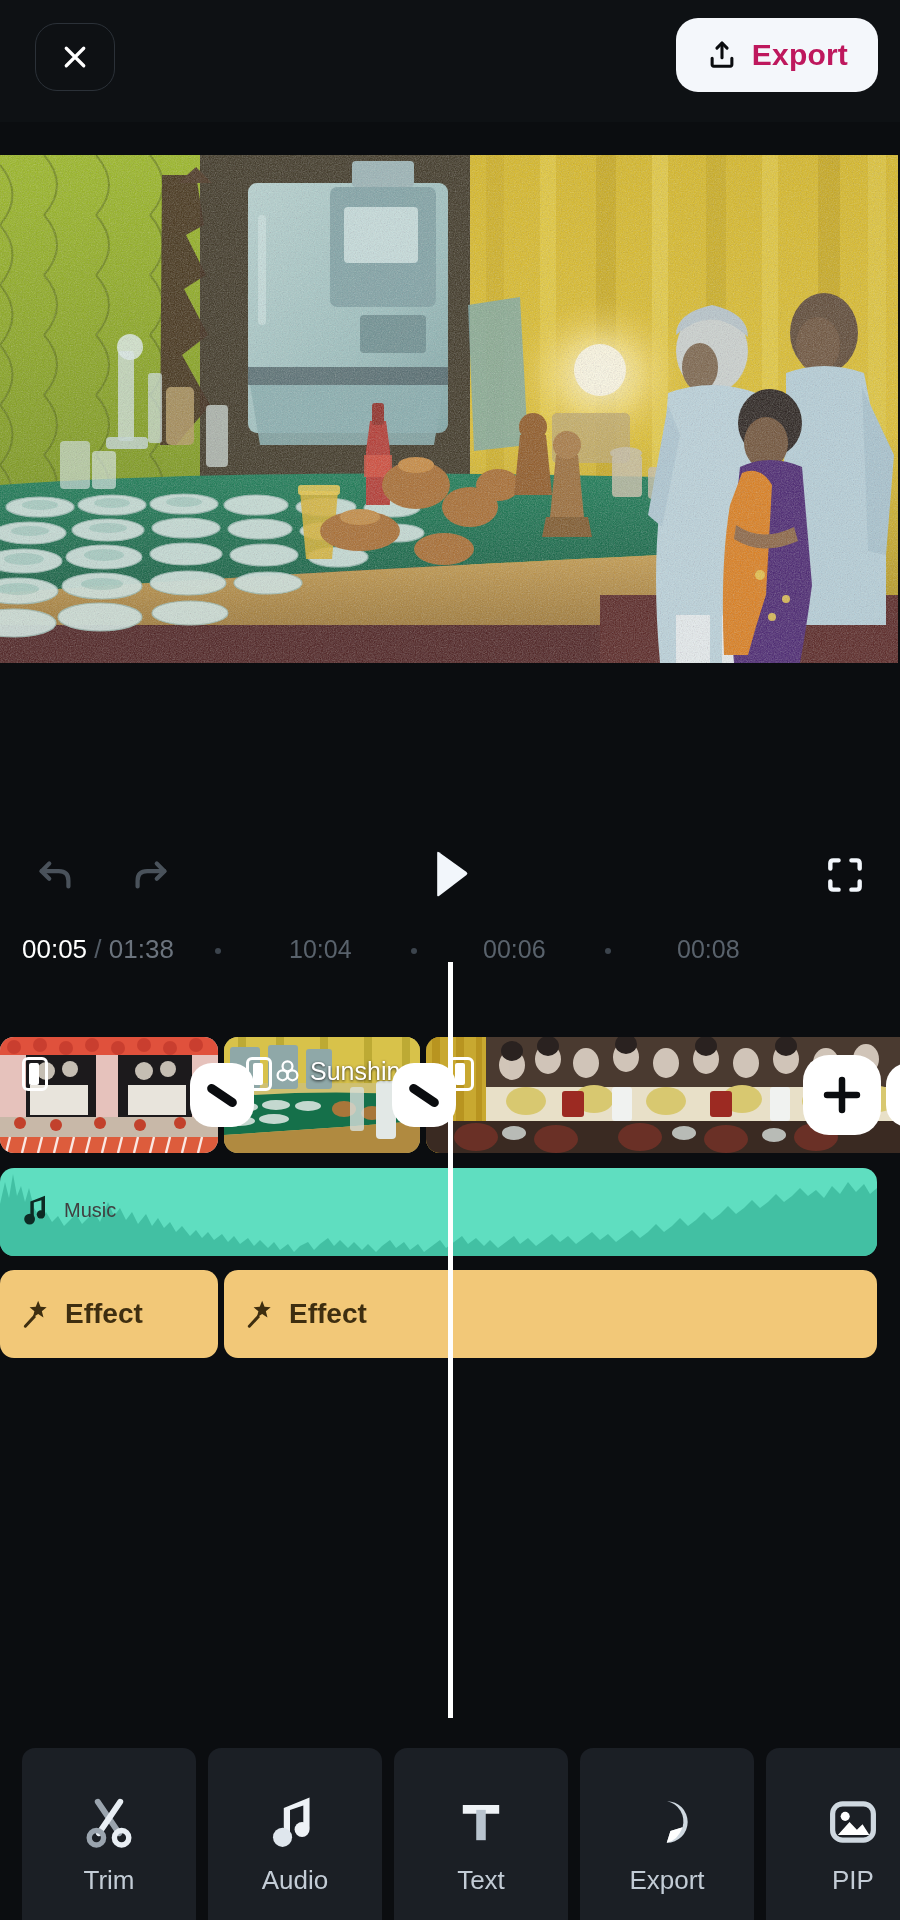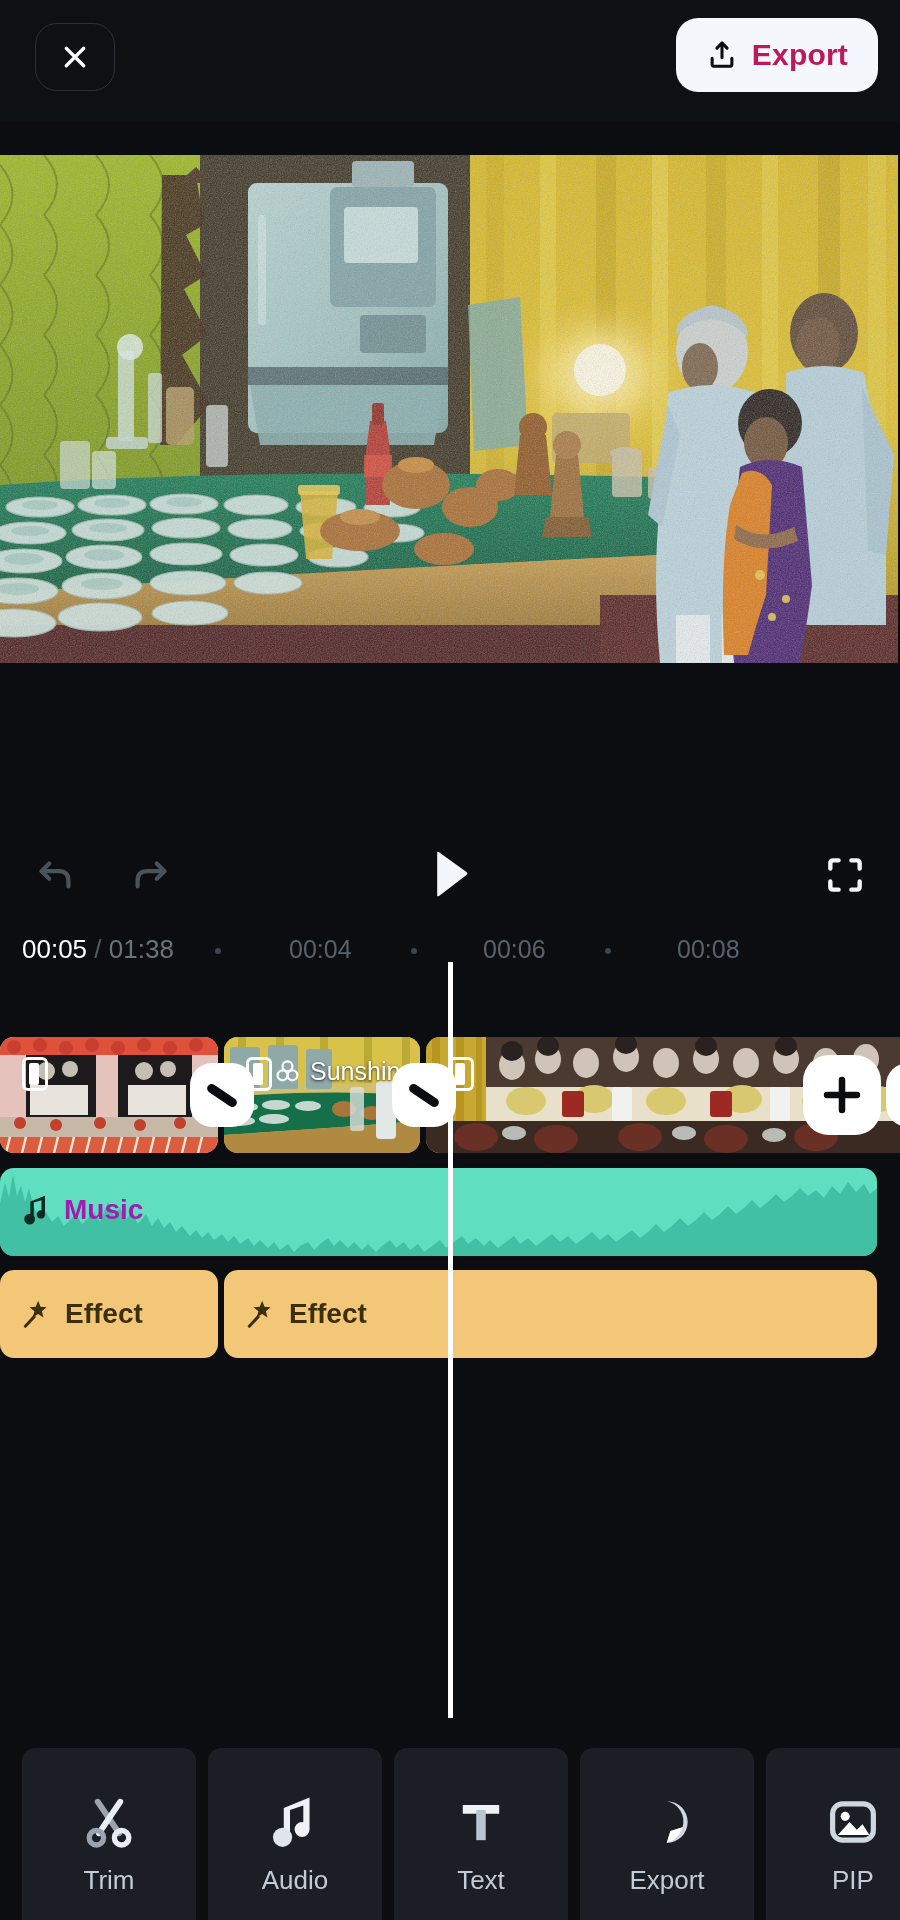--- a/index.html
+++ b/index.html
@@ -78,21 +78,21 @@
   }
 
   
   #music-track {
     position:absolute; left:0; top:183px; width:877px; height:88px;
     background:#5fdec0; border-radius:14px; overflow:hidden;
   }
   #music-wave { position:absolute; left:0; bottom:0; width:100%; height:88px; }
   #music-label {
     position:absolute; left:22px; top:26px; display:flex; align-items:center; gap:12px;
-    font-size:28px; font-weight:bold; color:#a21caf; z-index:3;
+    font-size:20px; font-weight:normal; color:#404040; z-index:3;
   }
 
   
   #effect-track { position:absolute; left:0; top:285px; width:896px; height:88px; }
   .effect-clip {
     position:absolute; top:0; height:88px; background:#f2c878; border-radius:14px;
     display:flex; align-items:center; gap:13px; padding-left:20px;
   }
   .effect-clip .lbl { font-size:28px; font-weight:bold; color:#3e2e10; }
 
@@ -360,21 +360,21 @@
     </div>
   </div>
 
   <div id="ruler">
     <div id="time-display">
       <span class="cur">00:05</span>
       <span class="sep">/</span>
       <span class="tot">01:38</span>
     </div>
     <div class="tick-dot" style="left:215px"></div>
-    <div class="tick-label" style="left:289px">00:04</div>
+    <div class="tick-label" style="left:289px">10:04</div>
     <div class="tick-dot" style="left:411px"></div>
     <div class="tick-label" style="left:483px">00:06</div>
     <div class="tick-dot" style="left:605px"></div>
     <div class="tick-label" style="left:677px">00:08</div>
   </div>
 
   <div id="timeline">
 
     <div id="clip-track">
 

